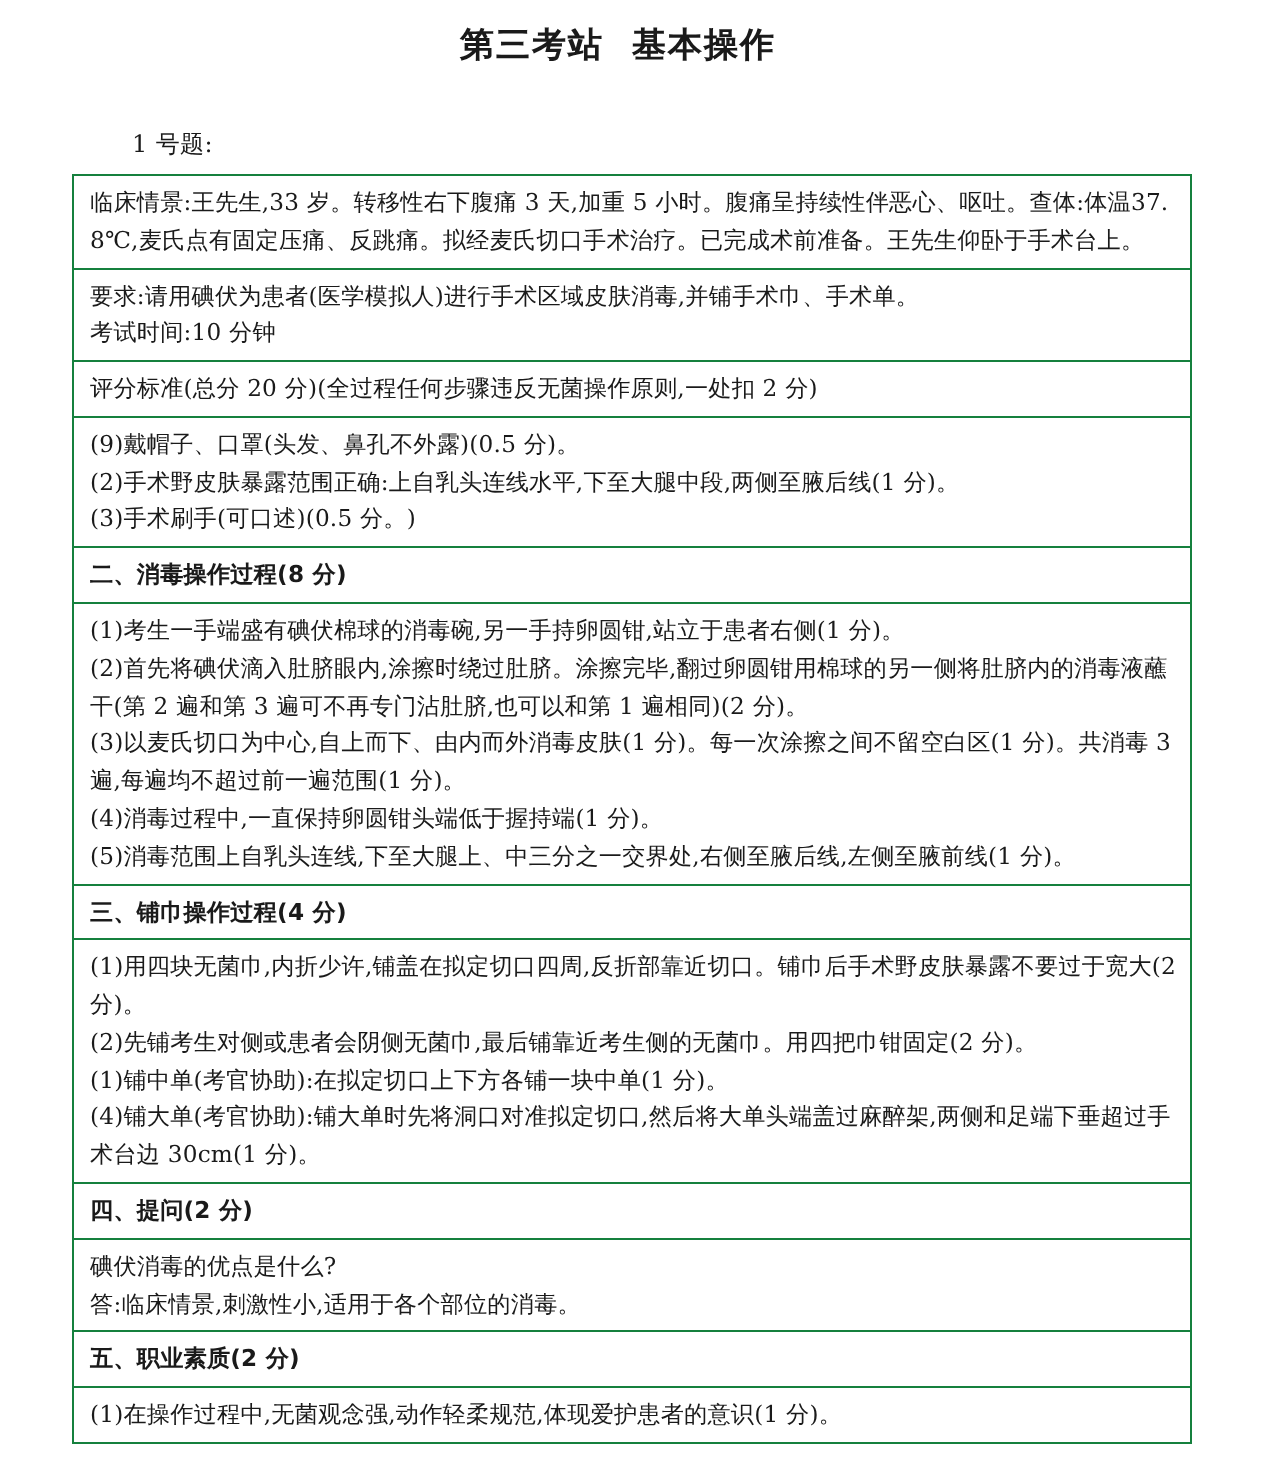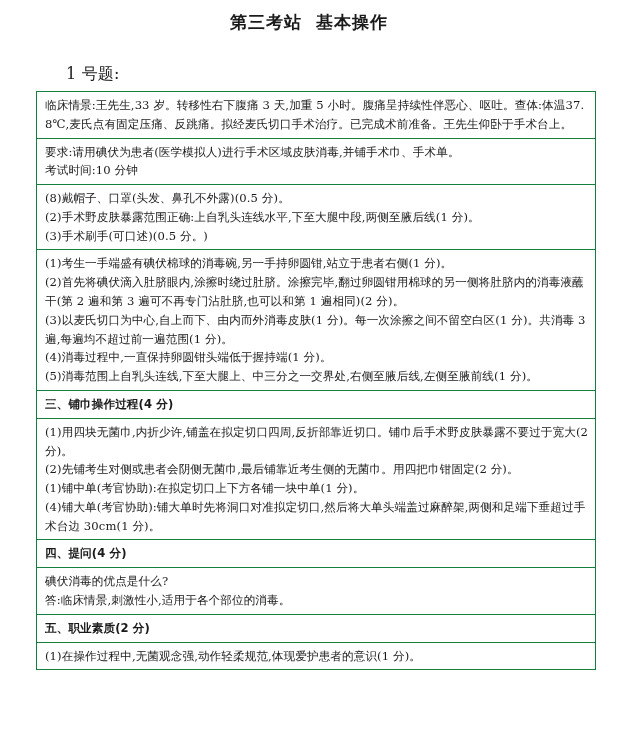--- a/index.html
+++ b/index.html
@@ -30,21 +30,21 @@
     margin: 0;
     padding-top: 11px;
     padding-bottom: 0;
     font-family: "DejaVu Sans", "Liberation Sans", sans-serif;
   }
   .title-gap {
     display: inline-block;
     width: 14px;
   }
   .question-label {
-    font-size: 16px;
+    font-size: 12px;
     margin: 0;
     padding-left: 66px;
     padding-top: 30px;
     padding-bottom: 6px;
     letter-spacing: 0.2px;
   }
   table.exam {
     border-collapse: collapse;
     width: 560px;
     margin-left: 36px;
@@ -97,23 +97,33 @@
           </td>
         </tr>
         <tr>
           <td>
             <span class="line">要求:请用碘伏为患者(医学模拟人)进行手术区域皮肤消毒,并铺手术巾、手术单。</span>
             <span class="line">考试时间:10 分钟</span>
           </td>
         </tr>
         <tr>
           <td>
-            <span class="line">(8)戴帽子、口罩(头发、鼻孔不外露)(0.5 分)。</span>
+            <span class="line">评分标准(总分 20 分)(全过程任何步骤违反无菌操作原则,一处扣 2 分)</span>
+          </td>
+        </tr>
+        <tr>
+          <td>
+            <span class="line">(9)戴帽子、口罩(头发、鼻孔不外露)(0.5 分)。</span>
             <span class="line">(2)手术野皮肤暴露范围正确:上自乳头连线水平,下至大腿中段,两侧至腋后线(1 分)。</span>
             <span class="line">(3)手术刷手(可口述)(0.5 分。)</span>
+          </td>
+        </tr>
+        <tr>
+          <td class="section-head">
+            <span class="line">二、消毒操作过程(8 分)</span>
           </td>
         </tr>
         <tr>
           <td>
             <span class="line">(1)考生一手端盛有碘伏棉球的消毒碗,另一手持卵圆钳,站立于患者右侧(1 分)。</span>
             <span class="line">(2)首先将碘伏滴入肚脐眼内,涂擦时绕过肚脐。涂擦完毕,翻过卵圆钳用棉球的另一侧将肚脐内的消毒液蘸干(第 2 遍和第 3 遍可不再专门沾肚脐,也可以和第 1 遍相同)(2 分)。</span>
             <span class="line">(3)以麦氏切口为中心,自上而下、由内而外消毒皮肤(1 分)。每一次涂擦之间不留空白区(1 分)。共消毒 3 遍,每遍均不超过前一遍范围(1 分)。</span>
             <span class="line">(4)消毒过程中,一直保持卵圆钳头端低于握持端(1 分)。</span>
             <span class="line">(5)消毒范围上自乳头连线,下至大腿上、中三分之一交界处,右侧至腋后线,左侧至腋前线(1 分)。</span>
           </td>
@@ -126,21 +136,21 @@
         <tr>
           <td>
             <span class="line">(1)用四块无菌巾,内折少许,铺盖在拟定切口四周,反折部靠近切口。铺巾后手术野皮肤暴露不要过于宽大(2 分)。</span>
             <span class="line">(2)先铺考生对侧或患者会阴侧无菌巾,最后铺靠近考生侧的无菌巾。用四把巾钳固定(2 分)。</span>
             <span class="line">(1)铺中单(考官协助):在拟定切口上下方各铺一块中单(1 分)。</span>
             <span class="line">(4)铺大单(考官协助):铺大单时先将洞口对准拟定切口,然后将大单头端盖过麻醉架,两侧和足端下垂超过手术台边 30cm(1 分)。</span>
           </td>
         </tr>
         <tr>
           <td class="section-head">
-            <span class="line">四、提问(4 分)</span>
+            <span class="line">四、提问(2 分)</span>
           </td>
         </tr>
         <tr>
           <td>
             <span class="line">碘伏消毒的优点是什么?</span>
             <span class="line">答:临床情景,刺激性小,适用于各个部位的消毒。</span>
           </td>
         </tr>
         <tr>
           <td class="section-head">

